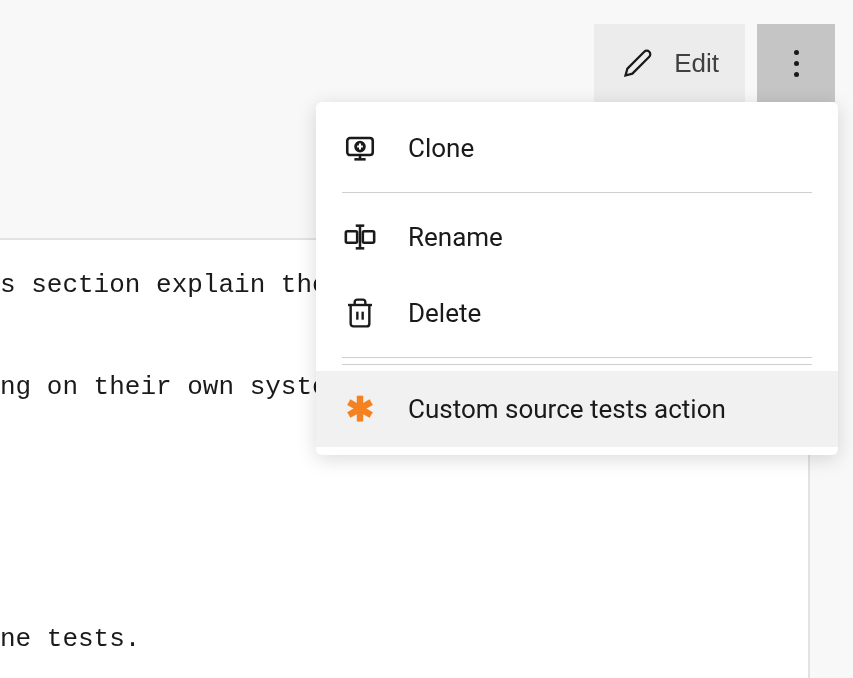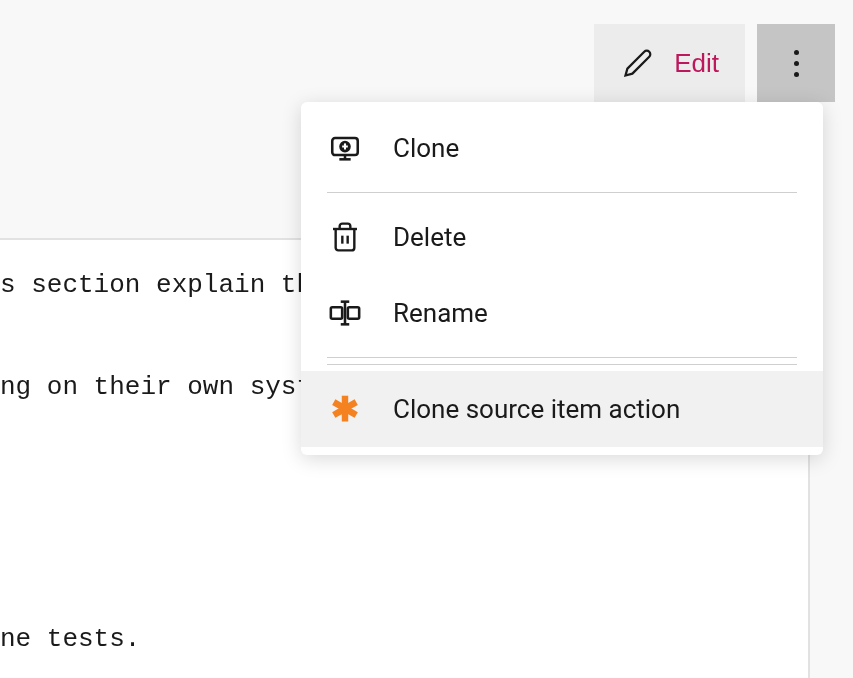--- a/index.html
+++ b/index.html
@@ -24,21 +24,21 @@
       align-items: center;
     }
     .edit-btn {
       display: flex;
       align-items: center;
       gap: 18px;
       background: #ececec;
       border: none;
       padding: 14px 26px;
       font-size: 26px;
-      color: #be185d;
+      color: #404040;
       cursor: pointer;
       height: 78px;
     }
     .more-btn {
       width: 78px;
       height: 78px;
       background: #c5c5c5;
       border: none;
       display: flex;
       align-items: center;
@@ -74,21 +74,21 @@
       margin-bottom: 72px;
       white-space: nowrap;
     }
     .content-line.last {
       margin-bottom: 0;
       padding-top: 150px;
     }
     .dropdown {
       position: absolute;
       top: 102px;
-      left: 301px;
+      left: 316px;
       width: 522px;
       background: #fff;
       border-radius: 6px;
       box-shadow: 0 4px 20px rgba(0,0,0,0.15);
       padding: 8px 0;
     }
     .menu-item {
       display: flex;
       align-items: center;
       gap: 30px;
@@ -159,46 +159,46 @@
         <path d="M11 9.5 l1 -1 l1 1" stroke="#fff" stroke-width="0" fill="#fff"></path>
       </svg>
     </span>
     <span>Clone</span>
   </div>
 
   <div class="menu-divider"></div>
 
   <div class="menu-item">
     <span class="menu-icon">
-      <svg width="32" height="32" viewBox="0 0 24 24" fill="none" stroke="#1a1a1a" stroke-width="1.8">
-        <polyline points="3 6 5 6 21 6"></polyline>
-        <path d="M19 6v14a2 2 0 0 1-2 2H7a2 2 0 0 1-2-2V6m3 0V4a2 2 0 0 1 2-2h4a2 2 0 0 1 2 2v2"></path>
-        <line x1="10" y1="11" x2="10" y2="17"></line>
-        <line x1="14" y1="11" x2="14" y2="17"></line>
-      </svg>
-    </span>
-    <span>Delete</span>
-  </div>
-  <div class="menu-item">
-    <span class="menu-icon">
       <svg width="34" height="34" viewBox="0 0 24 24" fill="none" stroke="#1a1a1a" stroke-width="1.8">
         <rect x="2" y="8" width="8" height="8" rx="1"></rect>
         <rect x="14" y="8" width="8" height="8" rx="1"></rect>
         <line x1="12" y1="4" x2="12" y2="20"></line>
         <line x1="9" y1="4" x2="15" y2="4"></line>
         <line x1="9" y1="20" x2="15" y2="20"></line>
       </svg>
     </span>
     <span>Rename</span>
   </div>
+  <div class="menu-item">
+    <span class="menu-icon">
+      <svg width="32" height="32" viewBox="0 0 24 24" fill="none" stroke="#1a1a1a" stroke-width="1.8">
+        <polyline points="3 6 5 6 21 6"></polyline>
+        <path d="M19 6v14a2 2 0 0 1-2 2H7a2 2 0 0 1-2-2V6m3 0V4a2 2 0 0 1 2-2h4a2 2 0 0 1 2 2v2"></path>
+        <line x1="10" y1="11" x2="10" y2="17"></line>
+        <line x1="14" y1="11" x2="14" y2="17"></line>
+      </svg>
+    </span>
+    <span>Delete</span>
+  </div>
 
   <div class="menu-divider"></div>
 
 
   <div class="menu-divider"></div>
 
   <div class="menu-item highlighted">
     <span class="menu-icon">
       <span class="star-icon">✱</span>
     </span>
-    <span>Clone source item action</span>
+    <span>Custom source tests action</span>
   </div>
 </div>
 
 </body></html>

